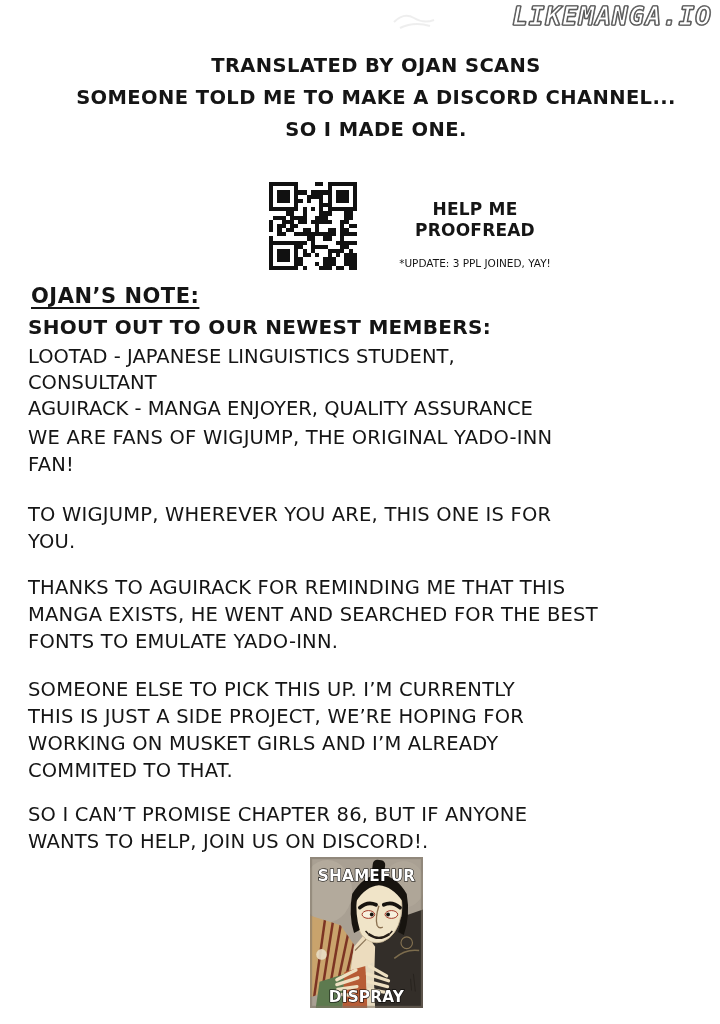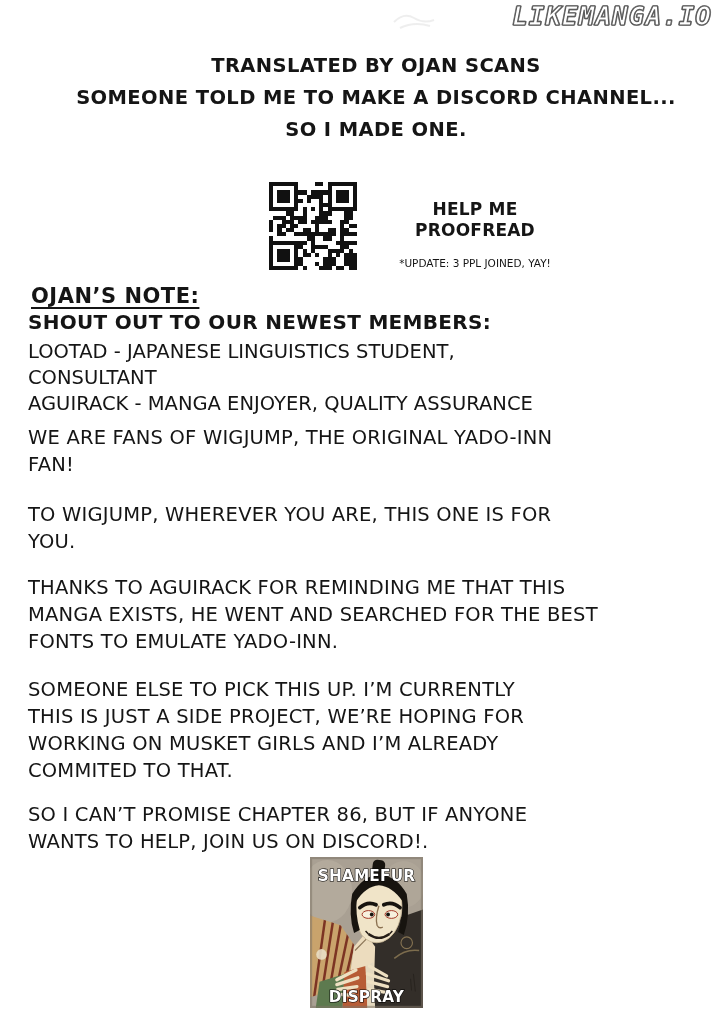--- a/index.html
+++ b/index.html
@@ -26,21 +26,21 @@
   .qr-text{
     position:absolute;left:370px;top:199px;width:210px;text-align:center;
     font-size:17px;font-weight:700;line-height:21px;letter-spacing:.2px;
   }
   .qr-update{font-size:10.5px;font-weight:400;margin-top:12px;letter-spacing:0;}
   
   .note{position:absolute;left:28px;top:283px;font-size:19.5px;line-height:26px;}
   .note-title{
     font-size:21px;font-weight:700;letter-spacing:.5px;
     text-decoration:underline;text-underline-offset:4px;text-decoration-thickness:1.5px;
-    margin-left:3px;
+    margin-left:3px;margin-bottom:5px;
   }
   .note-heading{font-size:20px;font-weight:700;letter-spacing:.3px;margin-bottom:4px;}
   .member-line{white-space:nowrap;}
   
   .para{position:absolute;left:28px;font-size:19.5px;line-height:27px;letter-spacing:.2px;}
   .para div{white-space:nowrap;}
   .p1{top:424px;} .p2{top:501px;} .p3{top:574px;} .p4{top:676px;} .p5{top:801px;}
   
   .meme{position:absolute;left:310px;top:857px;width:113px;height:151px;}
   .meme svg{display:block;}

